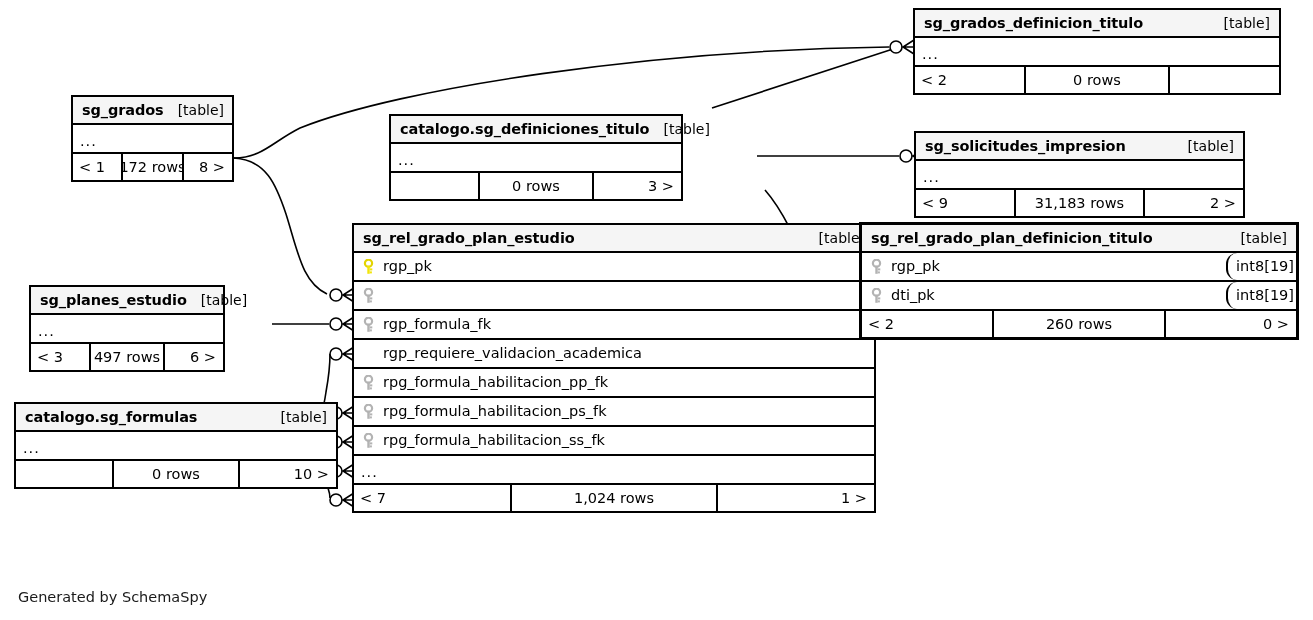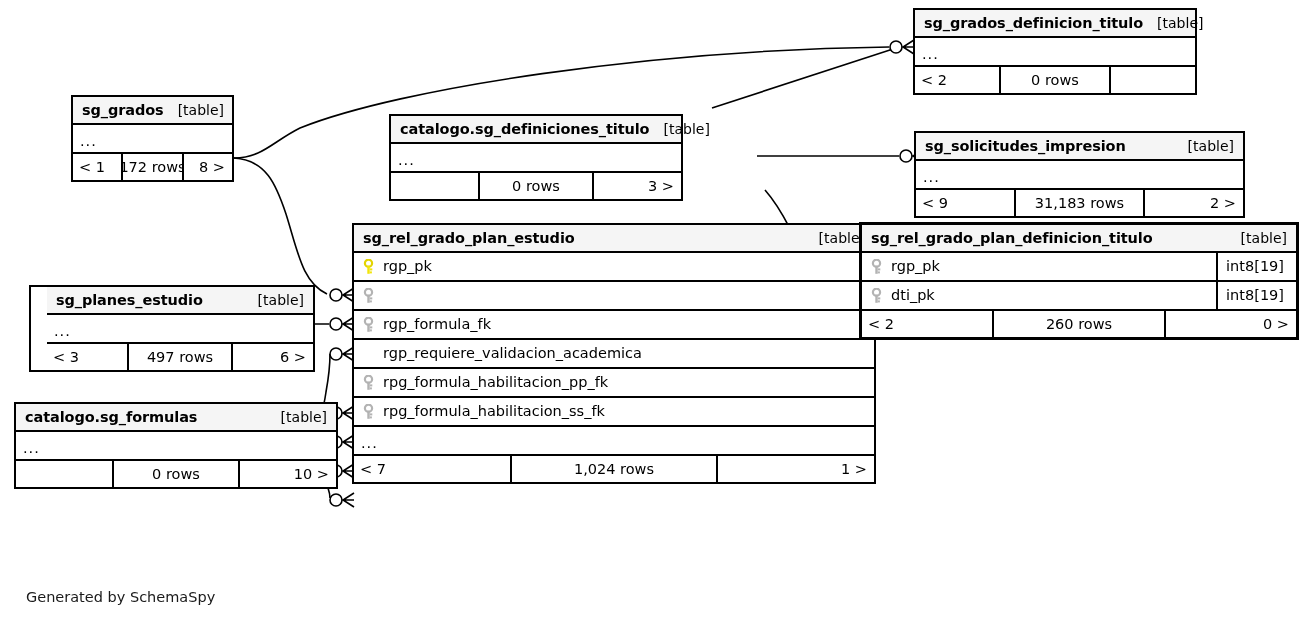--- a/index.html
+++ b/index.html
@@ -84,26 +84,27 @@
   }
   .tb-row .colname {
     flex: 1 1 auto;
     font-size: 14.5px;
     white-space: nowrap;
     overflow: hidden;
   }
   .tb-row .coltype {
     flex: 0 0 auto;
     font-size: 14.5px;
-    padding: 0 12px 0 8px;
+    padding: 0 2px 0 8px;
     border-left: 2px solid #000;
     height: 100%;
     display: flex;
     align-items: center;
     white-space: nowrap;
+    border-radius: 11px;
   }
   .ellip {
     font-size: 14.5px;
     letter-spacing: 1px;
     line-height: 1;
     position: relative;
     top: 3px;
   }
   .tb-footer {
     display: flex;
@@ -135,21 +136,20 @@
     justify-content: flex-end;
     padding-right: 7px;
   }
   .credit {
     position: absolute;
     left: 18px;
     top: 589px;
     font-size: 14.5px;
     color: #1a1a1a;
     white-space: nowrap;
-    margin-left: 8px;
   }
 </style>
 </head>
 <body>
 
 <div id="canvas">
 
   <svg id="edges" viewBox="0 0 1313 620" xmlns="http://www.w3.org/2000/svg">
     <defs>
       <g id="crow-marker"></g>
@@ -222,21 +222,21 @@
     <div class="tb-row ellipsis-row" style="border-bottom-width:2px;">
       <span class="ellip">...</span>
     </div>
     <div class="tb-footer">
       <span class="f-cell f-left">&lt; 1</span>
       <span class="f-cell f-mid">172 rows</span>
       <span class="f-cell f-right">8 &gt;</span>
     </div>
   </div>
 
-  <div class="table-box" style="left:913px; top:8px; width:284px;text-align:right;">
+  <div class="table-box" style="left:913px; top:8px; width:368px;text-align:right;">
     <div class="tb-header">
       <span class="tb-title">sg_grados_definicion_titulo</span>
       <span class="tb-tag">[table]</span>
     </div>
     <div class="tb-row ellipsis-row">
       <span class="ellip">...</span>
     </div>
     <div class="tb-footer">
       <span class="f-cell f-left">&lt; 2</span>
       <span class="f-cell f-mid">0 rows</span>
@@ -267,21 +267,21 @@
     <div class="tb-row ellipsis-row">
       <span class="ellip">...</span>
     </div>
     <div class="tb-footer">
       <span class="f-cell f-left">&lt; 9</span>
       <span class="f-cell f-mid">31,183 rows</span>
       <span class="f-cell f-right">2 &gt;</span>
     </div>
   </div>
 
-  <div class="table-box" style="left:29px; top:285px; width:286px;padding-left:16px;">
+  <div class="table-box" style="left:29px; top:285px; width:196px;">
     <div class="tb-header">
       <span class="tb-title">sg_planes_estudio</span>
       <span class="tb-tag">[table]</span>
     </div>
     <div class="tb-row ellipsis-row">
       <span class="ellip">...</span>
     </div>
     <div class="tb-footer">
       <span class="f-cell f-left">&lt; 3</span>
       <span class="f-cell f-mid">497 rows</span>
@@ -356,20 +356,31 @@
         <svg width="13" height="16" viewBox="0 0 13 16" xmlns="http://www.w3.org/2000/svg">
           <circle cx="6.5" cy="4.2" r="3.6" fill="none" stroke="#b3b3b3" stroke-width="2.2"></circle>
           <rect x="5.3" y="6.6" width="2.4" height="8.2" fill="#b3b3b3"></rect>
           <rect x="7.7" y="9.4" width="2.6" height="2" fill="#b3b3b3"></rect>
           <rect x="7.7" y="12.4" width="2.2" height="2" fill="#b3b3b3"></rect>
         </svg>
       </span>
       <span class="colname">rpg_formula_habilitacion_pp_fk</span>
     </div>
 
+    <div class="tb-row">
+      <span class="keyicon">
+        <svg width="13" height="16" viewBox="0 0 13 16" xmlns="http://www.w3.org/2000/svg">
+          <circle cx="6.5" cy="4.2" r="3.6" fill="none" stroke="#b3b3b3" stroke-width="2.2"></circle>
+          <rect x="5.3" y="6.6" width="2.4" height="8.2" fill="#b3b3b3"></rect>
+          <rect x="7.7" y="9.4" width="2.6" height="2" fill="#b3b3b3"></rect>
+          <rect x="7.7" y="12.4" width="2.2" height="2" fill="#b3b3b3"></rect>
+        </svg>
+      </span>
+      <span class="colname">rpg_formula_habilitacion_ps_fk</span>
+    </div>
 
 
     <div class="tb-row">
       <span class="keyicon">
         <svg width="13" height="16" viewBox="0 0 13 16" xmlns="http://www.w3.org/2000/svg">
           <circle cx="6.5" cy="4.2" r="3.6" fill="none" stroke="#b3b3b3" stroke-width="2.2"></circle>
           <rect x="5.3" y="6.6" width="2.4" height="8.2" fill="#b3b3b3"></rect>
           <rect x="7.7" y="9.4" width="2.6" height="2" fill="#b3b3b3"></rect>
           <rect x="7.7" y="12.4" width="2.2" height="2" fill="#b3b3b3"></rect>
         </svg>

